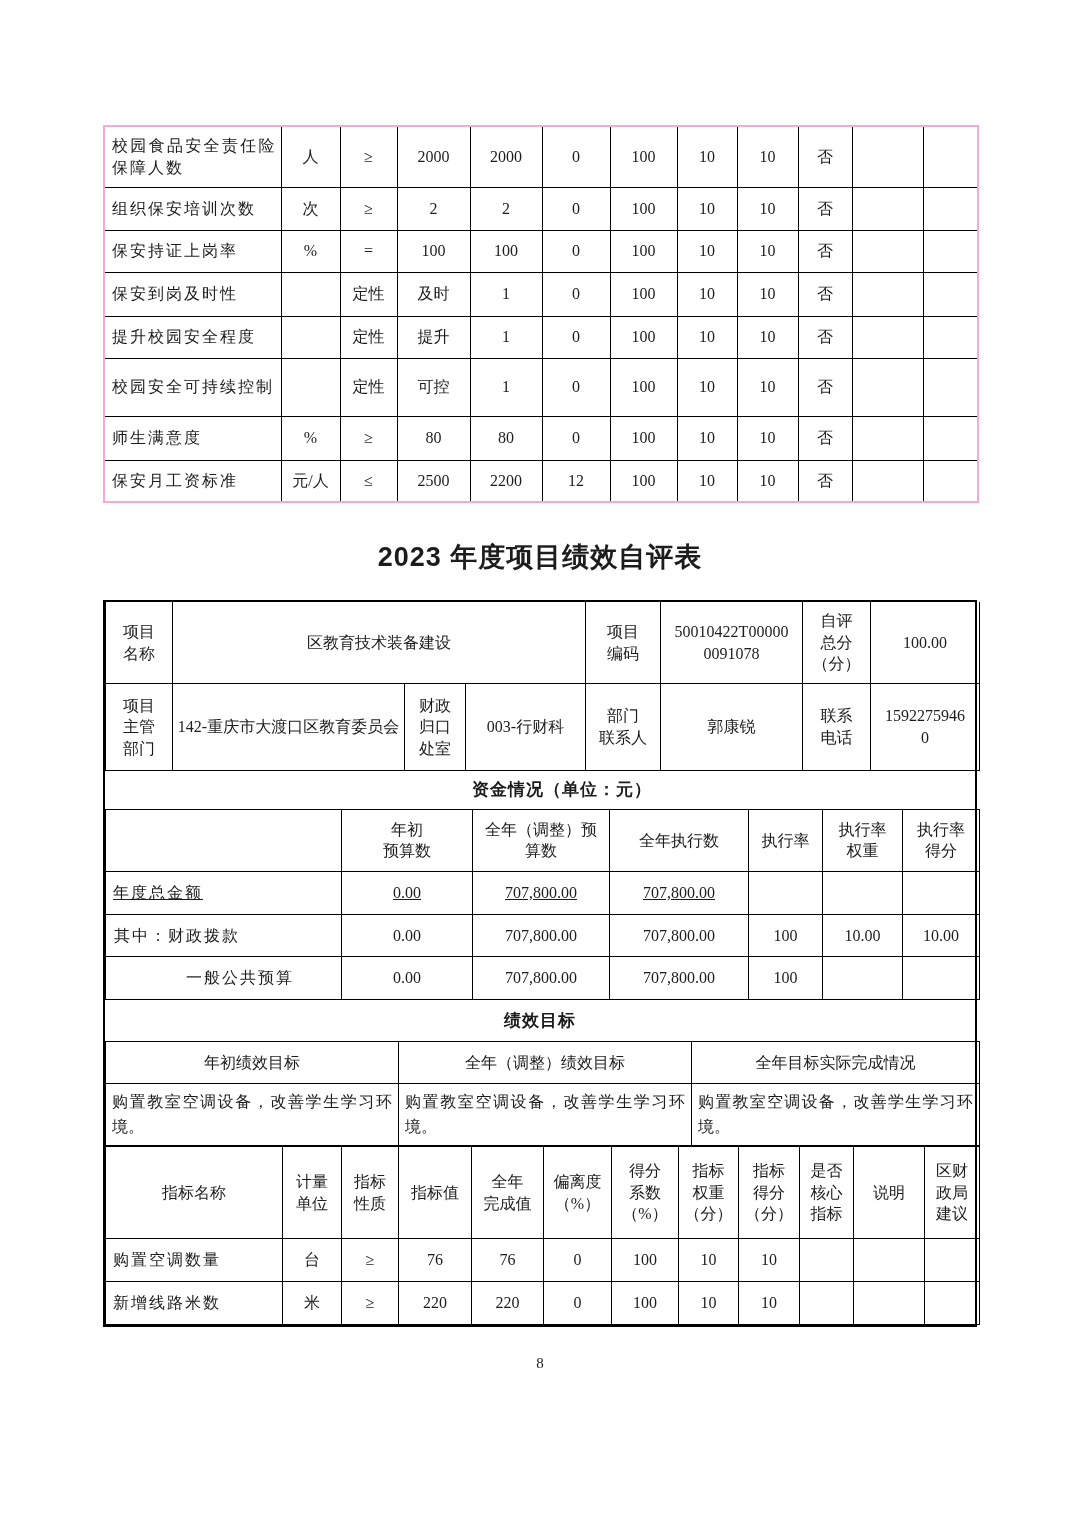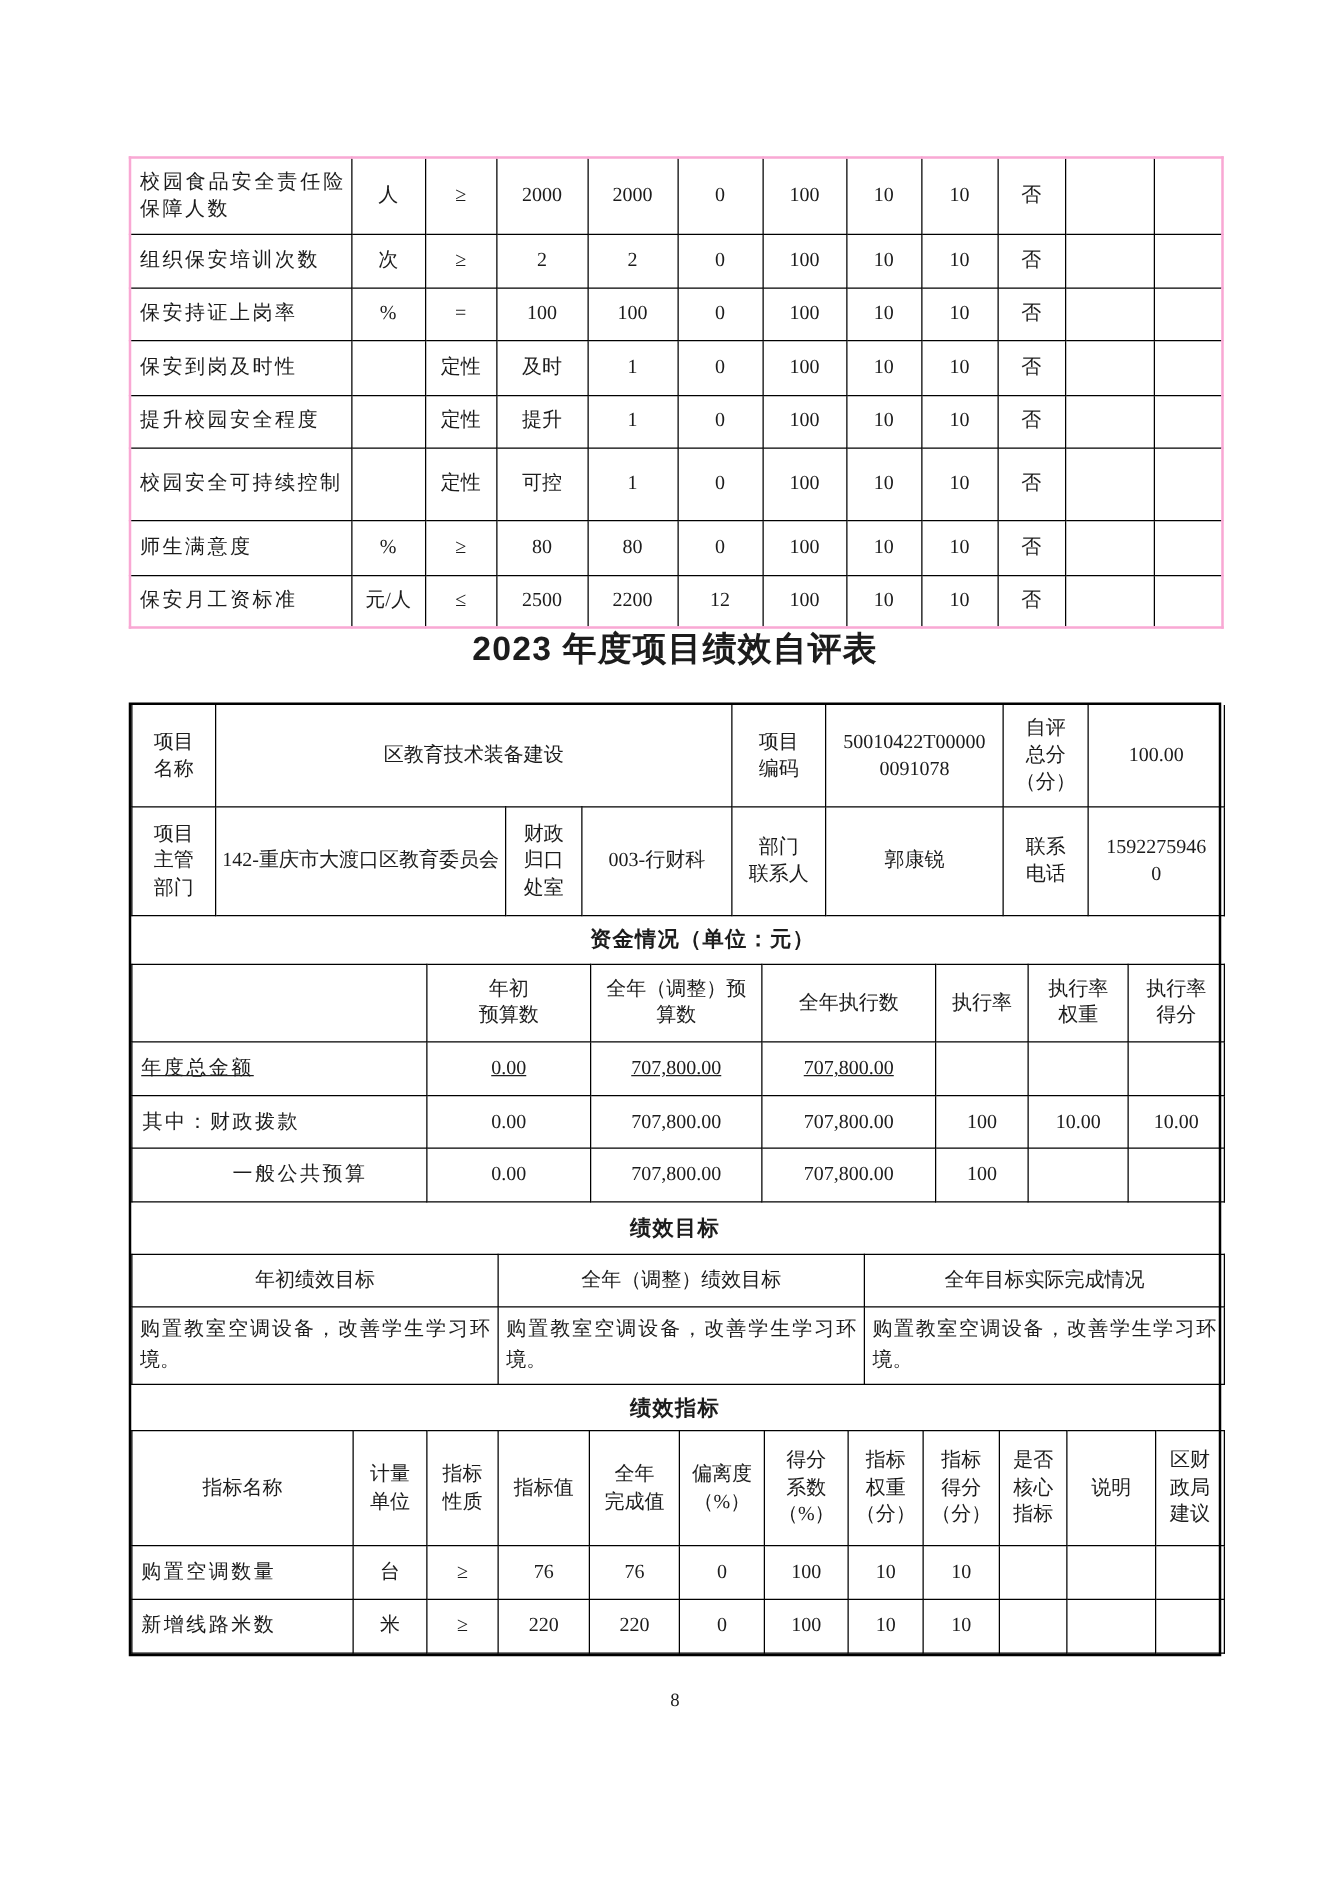--- a/index.html
+++ b/index.html
@@ -26,21 +26,21 @@
   .left { text-align: justify; text-align-last: left; padding-left: 7px; letter-spacing: 2px; }
   .pre { white-space: pre-line; }
   .brk { word-break: break-all; padding: 2px 11px; }
   .ind1 { padding-left: 8px; }
   .ind2 { padding-left: 80px; }
 
   .title {
     text-align: center;
     font-family: "Liberation Sans", sans-serif;
     font-weight: 700; font-size: 27px;
-    line-height: 1.2;
+    margin-top: 38px; line-height: 1.2;
     letter-spacing: 1px;
   }
   .sect {
     display: flex; align-items: center; justify-content: center;
     font-family: "Liberation Sans", sans-serif;
     font-weight: 700; font-size: 17px;
     letter-spacing: 1px;
   }
   .sect-funding { height: 38px; padding-left: 44px; }
   .sect-goals   { height: 41px; }
@@ -306,21 +306,20 @@
         <td>全年目标实际完成情况</td>
       </tr>
       <tr style="height:60px">
         <td class="goal-cell">购置教室空调设备，改善学生学习环境。</td>
         <td class="goal-cell">购置教室空调设备，改善学生学习环境。</td>
         <td class="goal-cell">购置教室空调设备，改善学生学习环境。</td>
       </tr>
     </tbody>
       </table>
 
-    <div class="sect sect-ind">绩效指标</div>
     <table>
       <colgroup>
         <col style="width:177px">
           <col style="width:59px">
           <col style="width:57px">
           <col style="width:73px">
         <col style="width:72px">
           <col style="width:68px">
           <col style="width:67px">
           <col style="width:60px">

